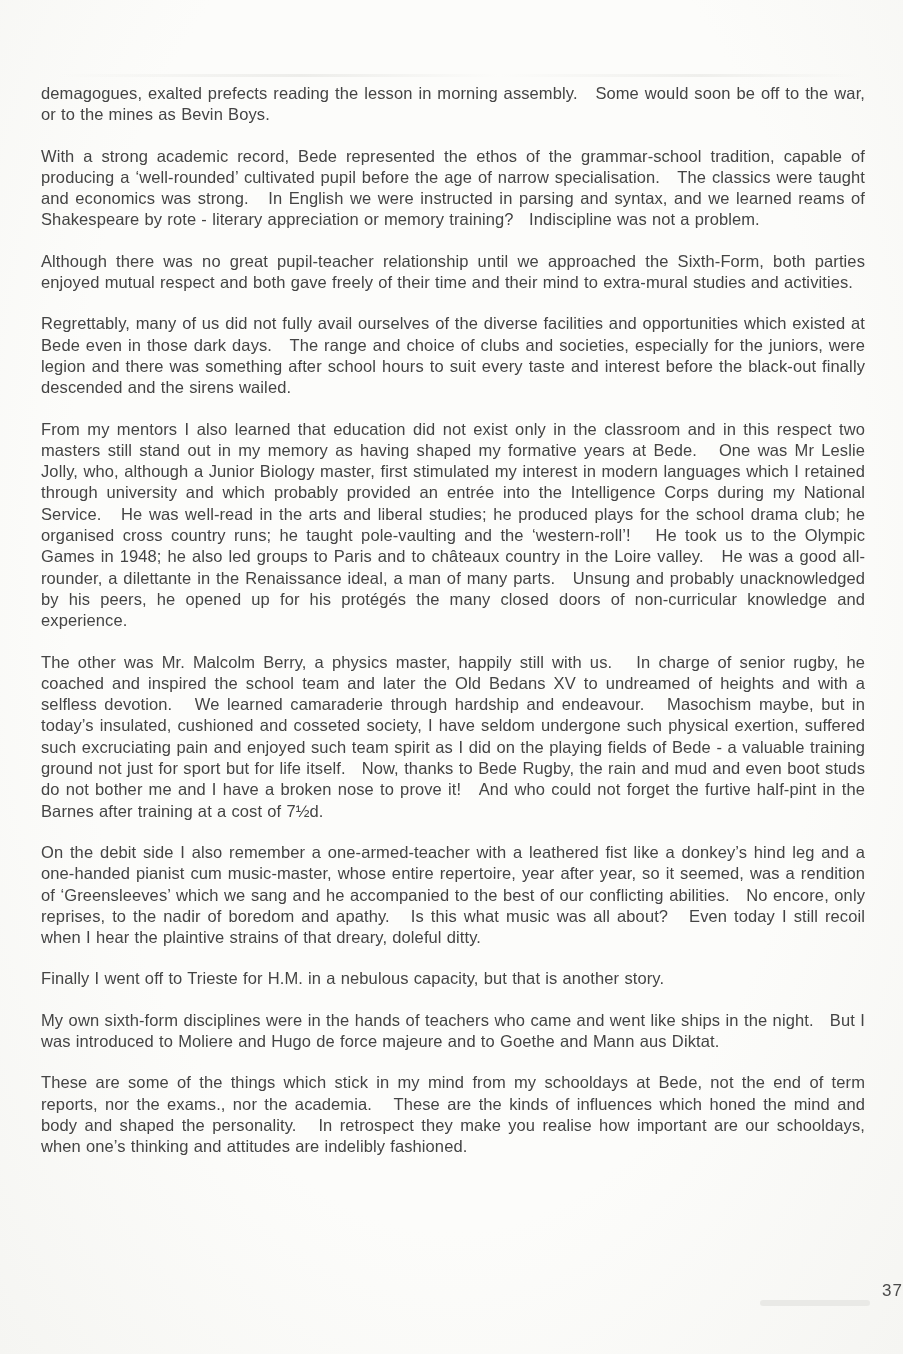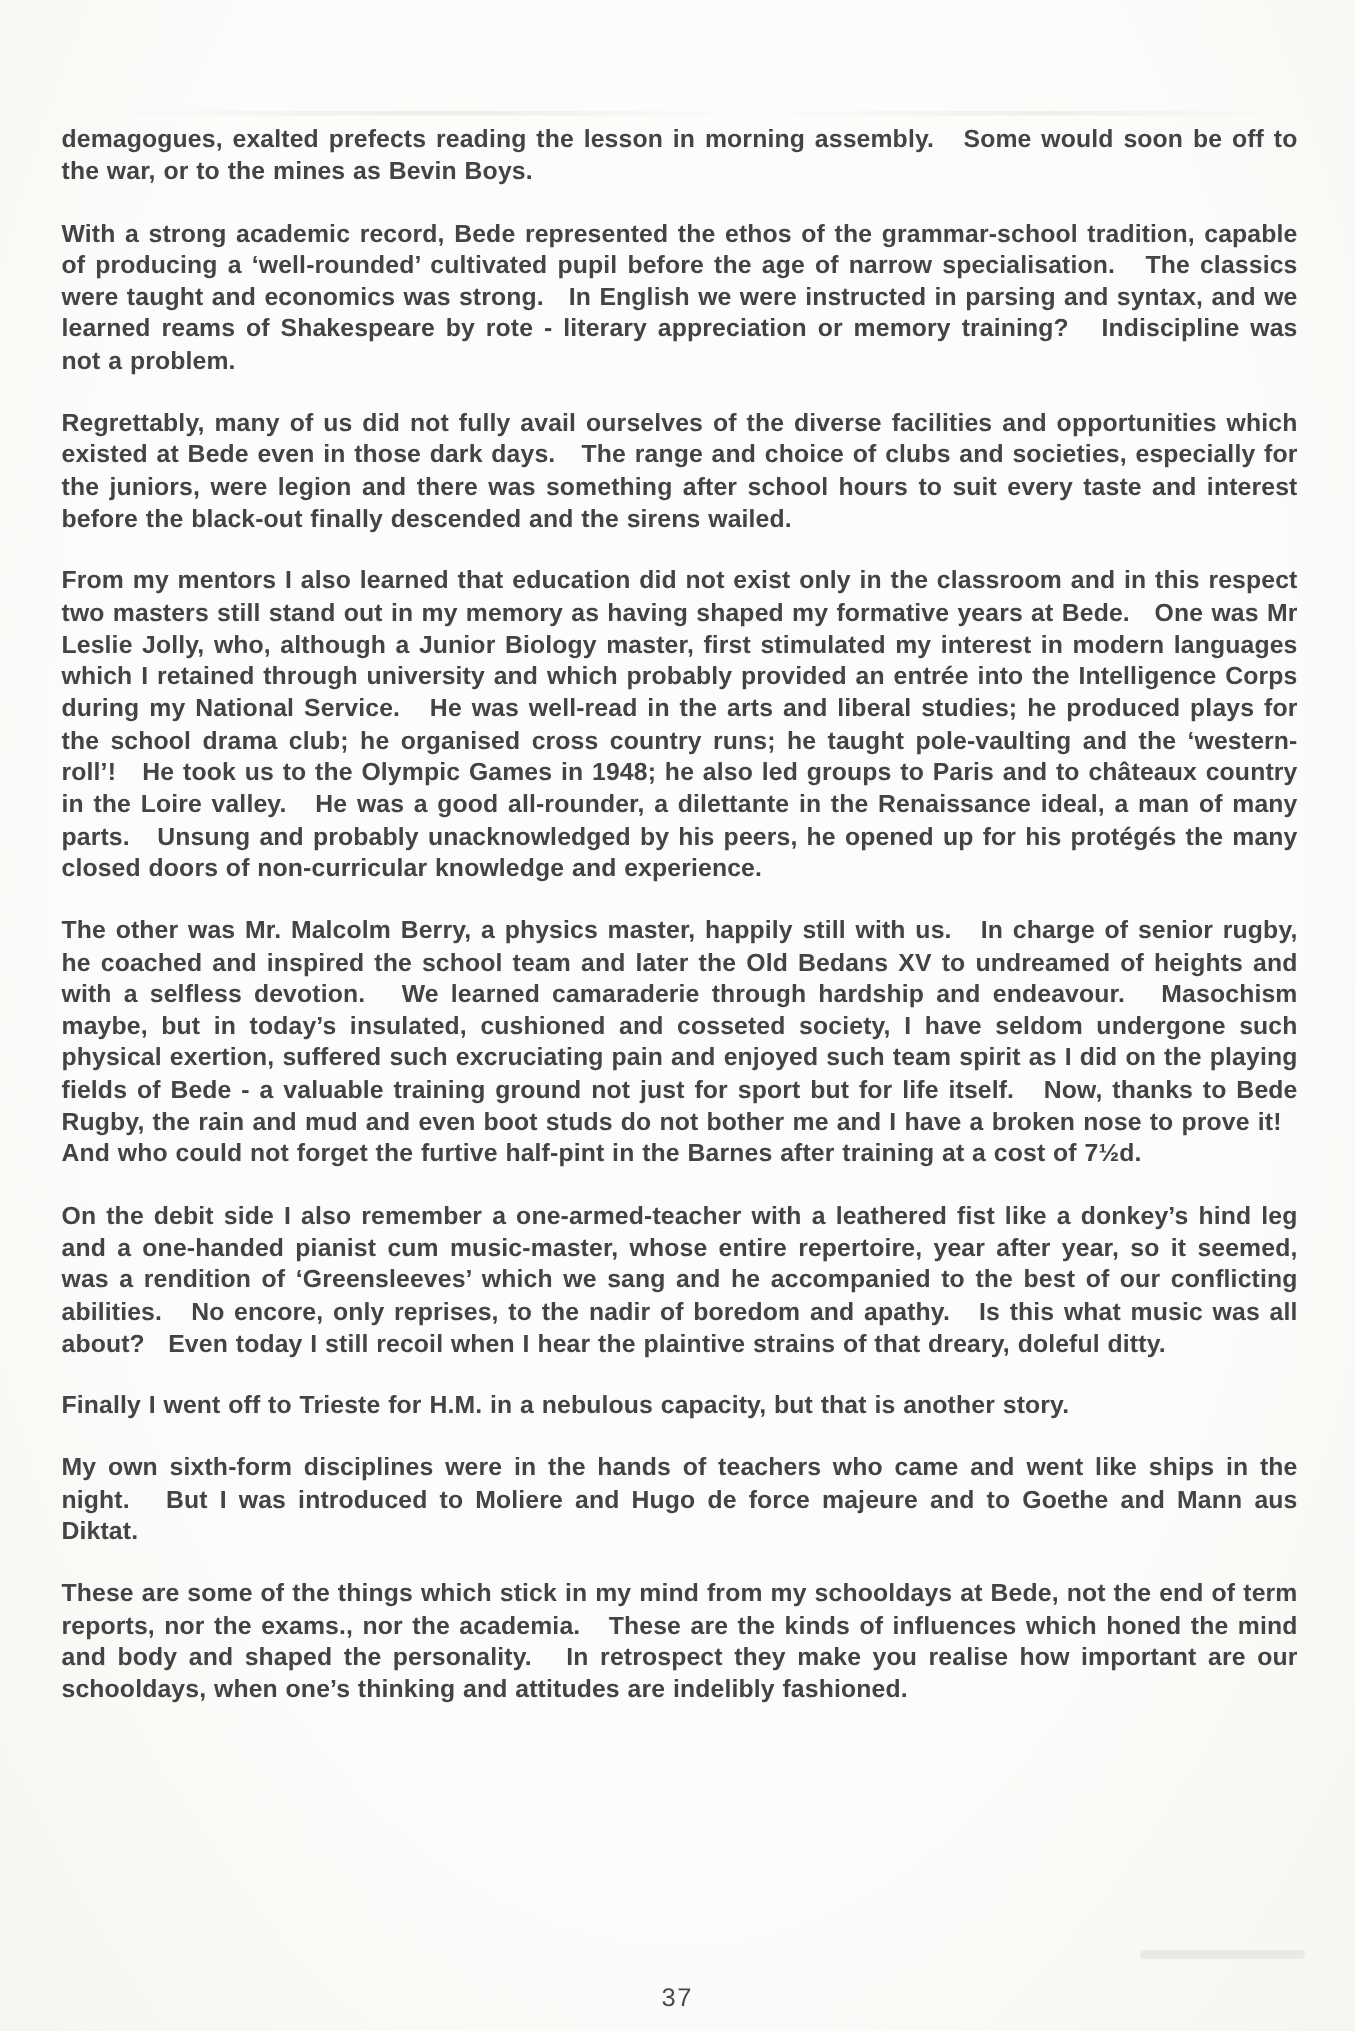--- a/index.html
+++ b/index.html
@@ -18,38 +18,37 @@
     height: 1354px;
     background:
       radial-gradient(ellipse at 50% 40%, #fcfcfa 60%, #f5f5f2 100%);
     overflow: hidden;
   }
   .text-block {
     position: absolute;
     left: 41px;
     top: 83px;
     width: 824px;
-    font-weight: bold;
   }
   p.para {
     margin: 0 0 20px 0;
     font-family: "Liberation Sans", sans-serif;
     font-size: 16.5px;
     line-height: 21.3px;
     color: #444444;
     text-align: justify;
     letter-spacing: 0.1px;
     word-spacing: 0.5px;
   }
   .page-number {
     position: absolute;
-    top: 1322px;
+    top: 1281px;
     left: 0;
     width: 903px;
-    text-align: center;
+    text-align: right;
     font-family: "Liberation Sans", sans-serif;
     font-size: 17px;
     color: #4a4a4a;
     letter-spacing: 1px;
   }
   .scan-smudge {
     position: absolute;
     top: 1300px;
     left: 760px;
     width: 110px;
@@ -68,20 +67,21 @@
 </style>
 </head>
 <body>
 
 <div class="page">
   <div class="scan-noise-top"></div>
 
   <div class="text-block">
     <p class="para">demagogues, exalted prefects reading the lesson in morning assembly.&nbsp;&nbsp; Some would soon be off to the war, or to the mines as Bevin Boys.</p>
     <p class="para">With a strong academic record, Bede represented the ethos of the grammar-school tradition, capable of producing a ‘well-rounded’ cultivated pupil before the age of narrow specialisation.&nbsp;&nbsp; The classics were taught and economics was strong.&nbsp;&nbsp; In English we were instructed in parsing and syntax, and we learned reams of Shakespeare by rote - literary appreciation or memory training?&nbsp;&nbsp; Indiscipline was not a problem.</p>
+    <p class="para">Although there was no great pupil-teacher relationship until we approached the Sixth-Form, both parties enjoyed mutual respect and both gave freely of their time and their mind to extra-mural studies and activities.</p>
     <p class="para">Regrettably, many of us did not fully avail ourselves of the diverse facilities and opportunities which existed at Bede even in those dark days.&nbsp;&nbsp; The range and choice of clubs and societies, especially for the juniors, were legion and there was something after school hours to suit every taste and interest before the black-out finally descended and the sirens wailed.</p>
     <p class="para">From my mentors I also learned that education did not exist only in the classroom and in this respect two masters still stand out in my memory as having shaped my formative years at Bede.&nbsp;&nbsp; One was Mr Leslie Jolly, who, although a Junior Biology master, first stimulated my interest in modern languages which I retained through university and which probably provided an entrée into the Intelligence Corps during my National Service.&nbsp;&nbsp; He was well-read in the arts and liberal studies; he produced plays for the school drama club; he organised cross country runs; he taught pole-vaulting and the ‘western-roll’!&nbsp;&nbsp; He took us to the Olympic Games in 1948; he also led groups to Paris and to châteaux country in the Loire valley.&nbsp;&nbsp; He was a good all-rounder, a dilettante in the Renaissance ideal, a man of many parts.&nbsp;&nbsp; Unsung and probably unacknowledged by his peers, he opened up for his protégés the many closed doors of non-curricular knowledge and experience.</p>
     <p class="para">The other was Mr. Malcolm Berry, a physics master, happily still with us.&nbsp;&nbsp; In charge of senior rugby, he coached and inspired the school team and later the Old Bedans XV to undreamed of heights and with a selfless devotion.&nbsp;&nbsp; We learned camaraderie through hardship and endeavour.&nbsp;&nbsp; Masochism maybe, but in today’s insulated, cushioned and cosseted society, I have seldom undergone such physical exertion, suffered such excruciating pain and enjoyed such team spirit as I did on the playing fields of Bede - a valuable training ground not just for sport but for life itself.&nbsp;&nbsp; Now, thanks to Bede Rugby, the rain and mud and even boot studs do not bother me and I have a broken nose to prove it!&nbsp;&nbsp; And who could not forget the furtive half-pint in the Barnes after training at a cost of 7½d.</p>
     <p class="para">On the debit side I also remember a one-armed-teacher with a leathered fist like a donkey’s hind leg and a one-handed pianist cum music-master, whose entire repertoire, year after year, so it seemed, was a rendition of ‘Greensleeves’ which we sang and he accompanied to the best of our conflicting abilities.&nbsp;&nbsp; No encore, only reprises, to the nadir of boredom and apathy.&nbsp;&nbsp; Is this what music was all about?&nbsp;&nbsp; Even today I still recoil when I hear the plaintive strains of that dreary, doleful ditty.</p>
     <p class="para">Finally I went off to Trieste for H.M. in a nebulous capacity, but that is another story.</p>
     <p class="para">My own sixth-form disciplines were in the hands of teachers who came and went like ships in the night.&nbsp;&nbsp; But I was introduced to Moliere and Hugo de force majeure and to Goethe and Mann aus Diktat.</p>
     <p class="para">These are some of the things which stick in my mind from my schooldays at Bede, not the end of term reports, nor the exams., nor the academia.&nbsp;&nbsp; These are the kinds of influences which honed the mind and body and shaped the personality.&nbsp;&nbsp; In retrospect they make you realise how important are our schooldays, when one’s thinking and attitudes are indelibly fashioned.</p>
   </div>
 
   <div class="page-number">37</div>

